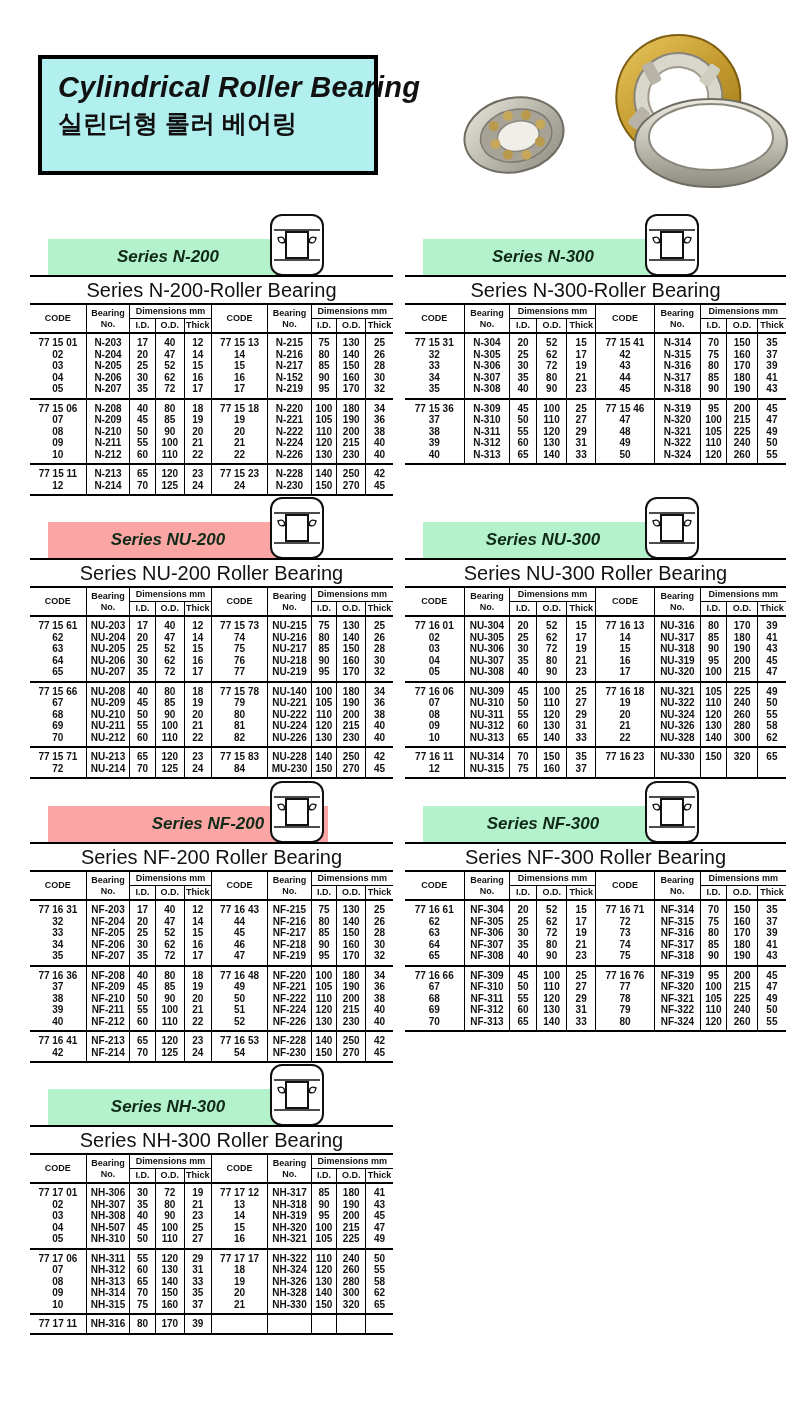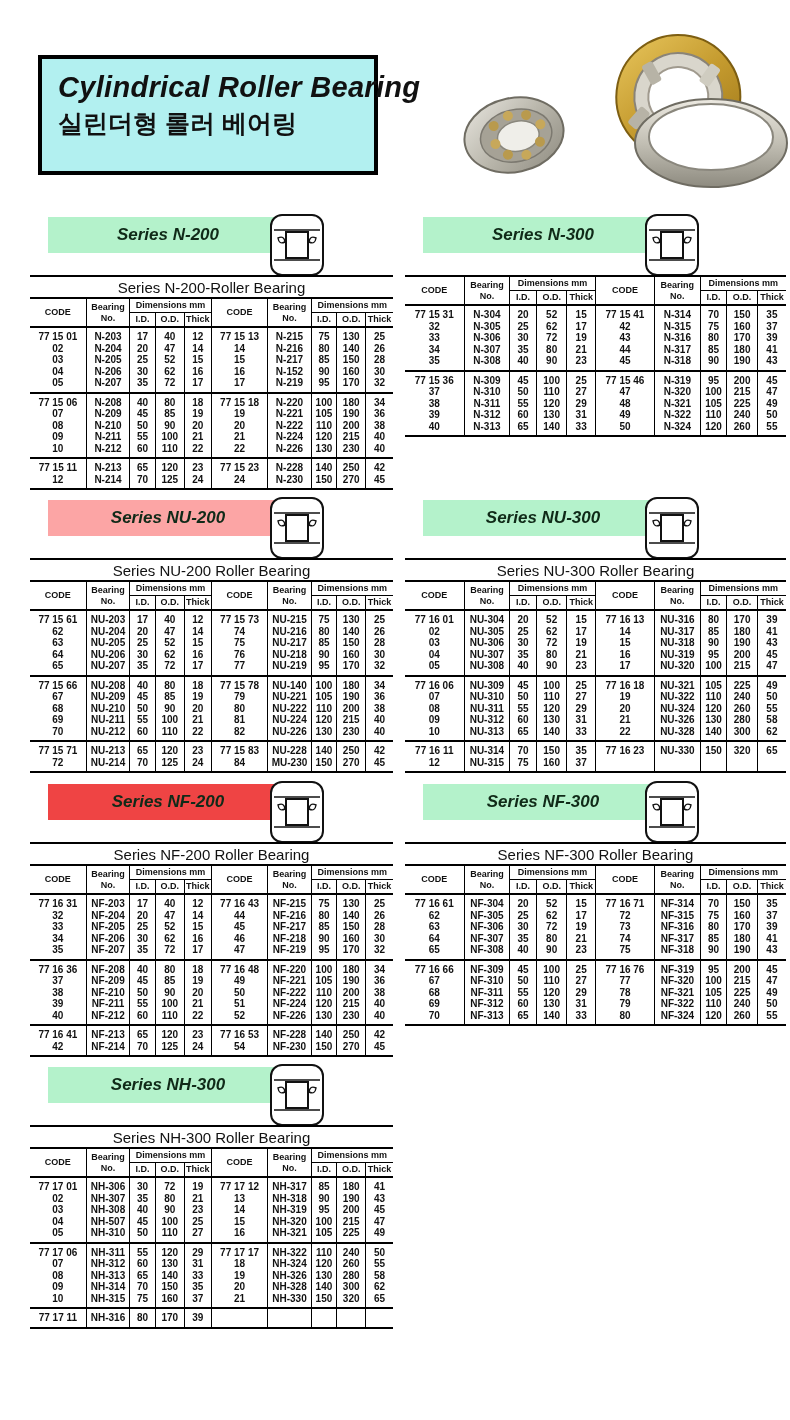--- a/index.html
+++ b/index.html
@@ -11,28 +11,28 @@
   .title-box {
     position:absolute; left:38px; top:55px; width:340px; height:120px;
     border:4px solid #000; box-sizing:border-box; padding:12px 16px;
   }
   .title-en { font-size:29px; font-weight:bold; font-style:italic; letter-spacing:.3px; white-space:nowrap; }
   .title-ko { font-size:25px; font-weight:bold; margin-top:3px; white-space:nowrap; }
   .photo { position:absolute; }
   
   .section { position:absolute; }
   .sec-label {
-    position:absolute; left:18px; top:2px; width:240px; height:36px;
+    position:absolute; left:18px; top:24px; width:240px; height:36px;
     display:flex; align-items:center; justify-content:center;
     font-weight:bold; font-style:italic; font-size:17px; color:#102a18;
   }
   .sec-diagram { position:absolute; left:238px; top:-2px; }
   .sec-table-wrap { position:absolute; top:60px; left:0; right:0; }
   .sec-title {
-    text-align:center; font-size:15px; font-weight:normal;
+    text-align:center; font-size:20px; font-weight:normal;
     border-top:2px solid #000; padding:2px 0 1px 0;
   }
   table.bear { width:100%; border-collapse:collapse; table-layout:fixed; }
   table.bear th {
     border:1px solid #000; font-size:9px; font-weight:bold;
     padding:1px 0; text-align:center; line-height:11px;
   }
   table.bear thead tr:first-child th { border-top:2px solid #000; }
   table.bear th:first-child, table.bear td:first-child { border-left:none; }
   table.bear th:last-child,  table.bear td:last-child  { border-right:none; }
@@ -315,20 +315,21 @@
         <div class="sec-label" style="background: rgb(180, 242, 203); text-align: right;">Series N-300</div>
         <span class="sec-diagram"><svg width="58" height="64" viewBox="0 0 58 64">
             <rect x="3" y="2" width="52" height="60" rx="11" fill="#fff" stroke="#111" stroke-width="2"></rect>
             <line x1="6" y1="17" x2="52" y2="17" stroke="#111" stroke-width="1.6"></line>
             <line x1="6" y1="47" x2="52" y2="47" stroke="#111" stroke-width="1.6"></line>
             <rect x="18" y="19" width="22" height="26" fill="#fff" stroke="#111" stroke-width="2"></rect>
             <path d="M10 25 q6 -3 7 4 q-6 3 -7 -4 Z" fill="#fff" stroke="#111" stroke-width="1.4"></path>
             <path d="M48 25 q-6 -3 -7 4 q6 3 7 -4 Z" fill="#fff" stroke="#111" stroke-width="1.4"></path>
           </svg></span>
         <div class="sec-table-wrap">
+          <div class="sec-title">Series N-300-Roller Bearing</div>
           <table class="bear">
             <colgroup>
               <col class="c-code">
               <col class="c-brg">
               <col class="c-id">
               <col class="c-od">
               <col class="c-th">
               <col class="c-code">
               <col class="c-brg">
               <col class="c-id">
@@ -866,21 +867,21 @@
                 <td></td>
                 <td></td>
                 <td></td>
                 <td></td>
               </tr>
             </tbody>
           </table>
         </div>
       </div>
       <div class="section" style="left: 30px; top: 782px; width: 363px;">
-        <div class="sec-label" style="background: #ef4444;">Series NF-200</div>
+        <div class="sec-label" style="background: #fca5a5; padding-left: 40px;">Series NF-200</div>
         <span class="sec-diagram"><svg width="58" height="64" viewBox="0 0 58 64">
             <rect x="3" y="2" width="52" height="60" rx="11" fill="#fff" stroke="#111" stroke-width="2"></rect>
             <line x1="6" y1="17" x2="52" y2="17" stroke="#111" stroke-width="1.6"></line>
             <line x1="6" y1="47" x2="52" y2="47" stroke="#111" stroke-width="1.6"></line>
             <rect x="18" y="19" width="22" height="26" fill="#fff" stroke="#111" stroke-width="2"></rect>
             <path d="M10 25 q6 -3 7 4 q-6 3 -7 -4 Z" fill="#fff" stroke="#111" stroke-width="1.4"></path>
             <path d="M48 25 q-6 -3 -7 4 q6 3 7 -4 Z" fill="#fff" stroke="#111" stroke-width="1.4"></path>
           </svg></span>
         <div class="sec-table-wrap">
           <div class="sec-title">Series NF-200 Roller Bearing</div>

